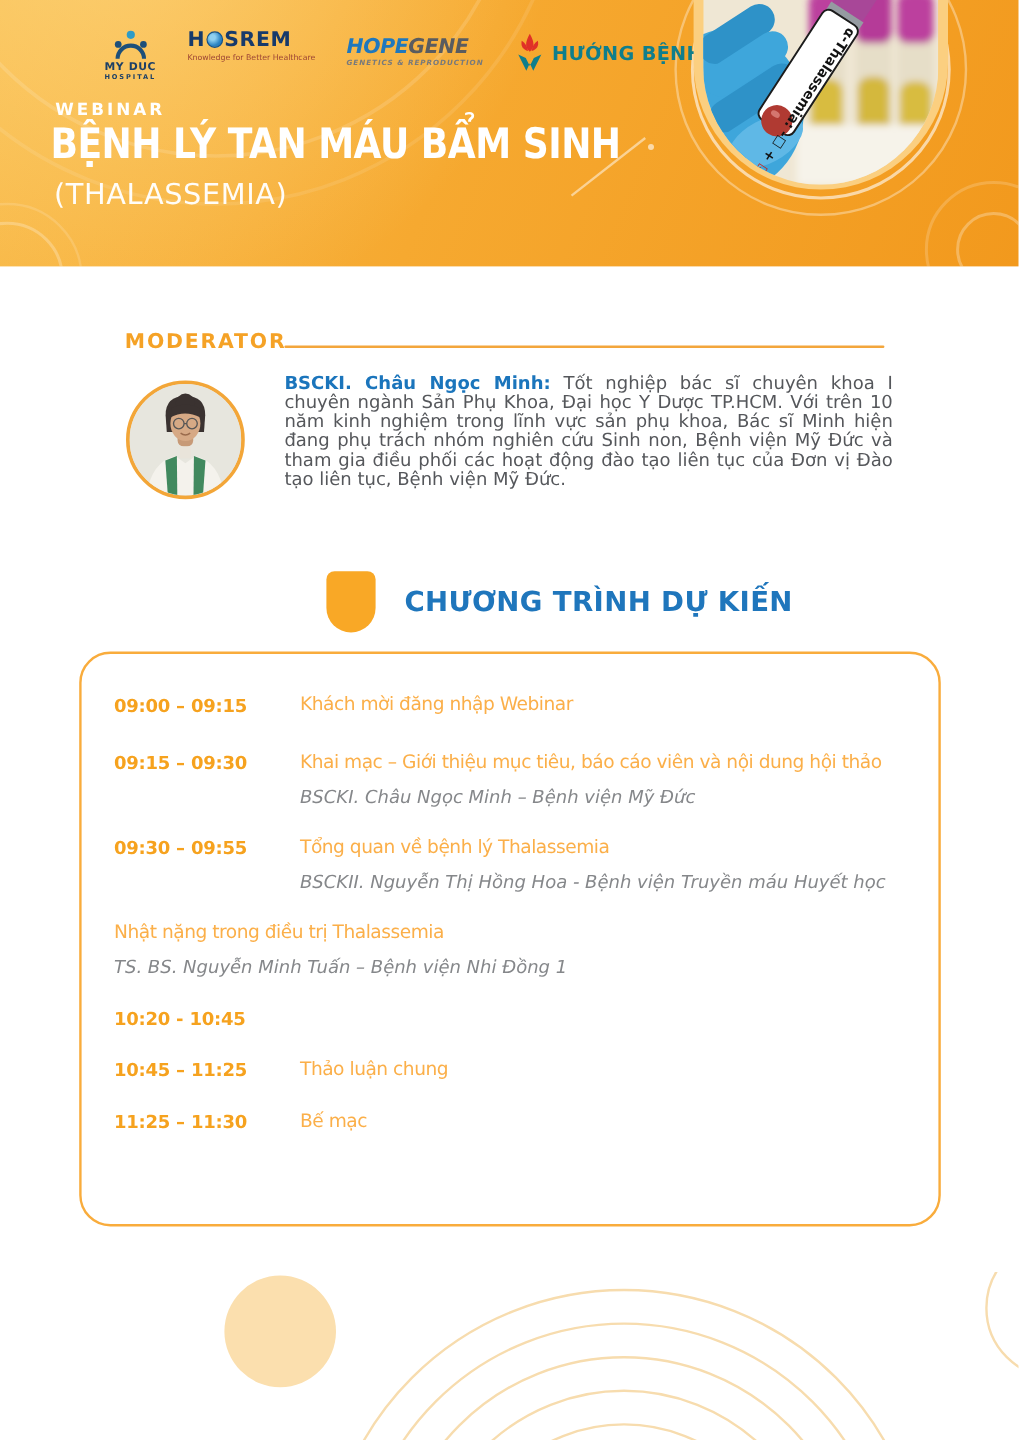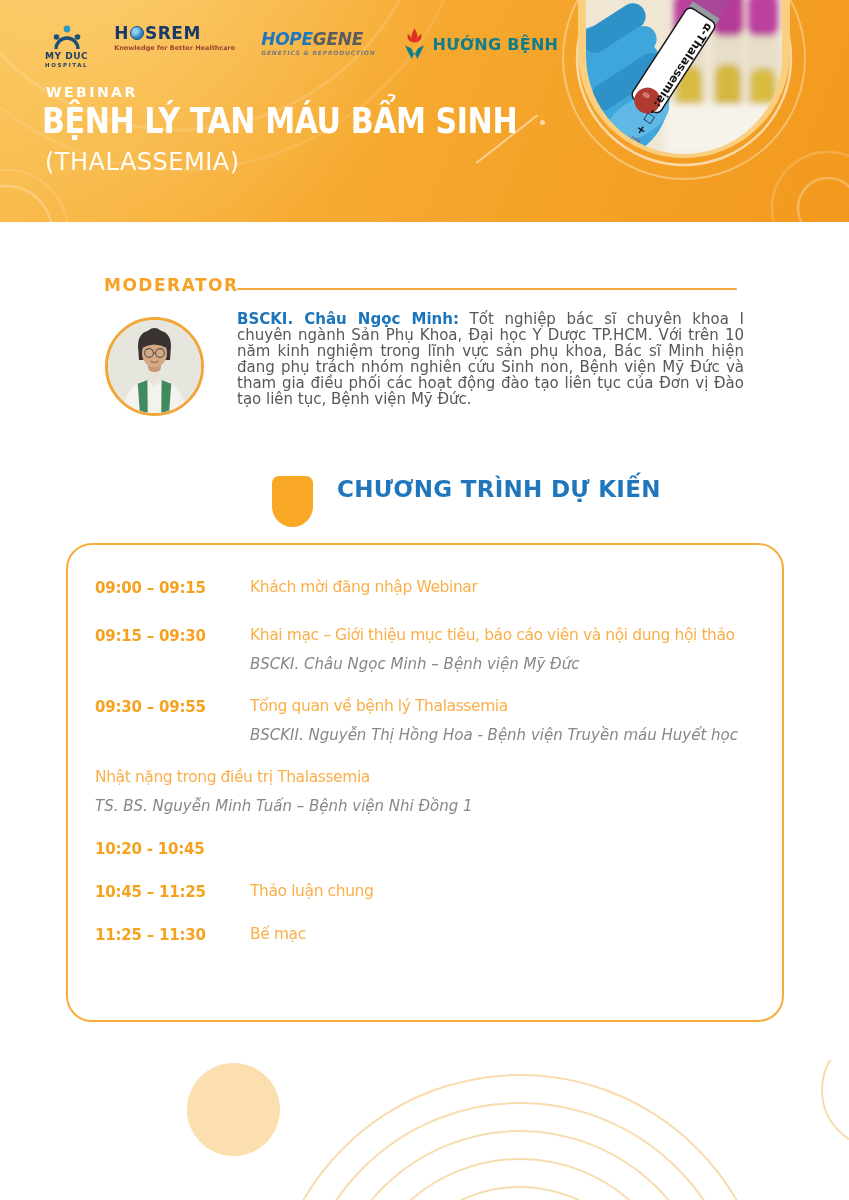--- a/index.html
+++ b/index.html
@@ -12,27 +12,27 @@
     background:
       radial-gradient(circle at 12% -40%, rgba(255,226,150,.55) 0%, rgba(255,226,150,0) 45%),
       linear-gradient(112deg,#F9BC4C 0%,#F6A930 45%,#F2991D 100%);
   }
   .hero-rings { position:absolute; left:0; top:0; }
   .diag-line { position:absolute; left:468px; top:138px; width:78px; height:2px; background:rgba(255,255,255,.5); transform:rotate(-38deg); }
   .diag-dot { position:absolute; left:540px; top:120px; width:5px; height:5px; border-radius:50%; background:rgba(255,255,255,.6); }
 
   .logos { position:absolute; left:45px; top:24px; display:flex; align-items:flex-start; gap:26px; }
   .logo { display:flex; flex-direction:column; line-height:1.1; }
-  .logo-myduc { align-items:center; }
+  .logo-myduc { align-items:center;margin-left:42px; }
   .logo-myduc .l1 { font-size:9px; font-weight:800; color:#1C3F66; letter-spacing:.5px; margin-top:1px;}
   .logo-myduc .l2 { font-size:5.5px; font-weight:700; color:#1C3F66; letter-spacing:1.6px; }
   .logo-hosrem .word { font-size:17px; font-weight:800; color:#173A6B; display:flex; align-items:center; letter-spacing:.5px;}
   .globe { display:inline-block; width:14px; height:14px; border-radius:50%; margin:0 1px;
            background:radial-gradient(circle at 35% 35%, #8FD0F0 0 20%, #2E86C5 60%, #1D6AA8 100%); border:1px solid #14518A;}
-  .logo-hosrem .tag { font-size:6.5px; color:#9C4434; font-weight:700; margin-top:2px; }
+  .logo-hosrem .tag { font-size:6.5px; color:#9C4434; font-weight:400; margin-top:2px; }
   .logo-hopegene { font-style:italic; margin-top:6px;}
   .logo-hopegene .word { font-size:17px; font-weight:800; letter-spacing:-.3px; }
   .hope { color:#1F78BE; } .gene { color:#5A5C5F;text-align:right; }
   .logo-hopegene .tag { font-size:6px; color:#77797C; letter-spacing:.8px; font-weight:600; margin-top:1px;}
   .logo-huongviet { flex-direction:row; align-items:center; gap:6px; margin-top:4px;}
   .logo-huongviet .word { font-size:16px; font-weight:800; color:#0F7E8C; letter-spacing:.3px;}
   .logo-merck { margin-top:6px; }
   .logo-merck .word { font-size:20px; font-weight:800; color:#2B6FC0; letter-spacing:1.5px; }
 
   .kicker { position:absolute; left:46px; top:84px; color:#ffffff; font-size:14px; font-weight:600; letter-spacing:2.5px; }
@@ -45,21 +45,21 @@
 
   
   .moderator-label { position:absolute; left:104px; top:275px; color:#F5A226; font-size:17px; font-weight:700; letter-spacing:1.5px; }
   .mod-divider { position:absolute; left:237px; top:288px; width:500px; height:2px; background:#F3A63C; border-radius:1px; }
   .avatar-wrap { position:absolute; left:105px; top:317px; width:99px; height:99px; border-radius:50%;
                  border:3px solid #F3A638; overflow:hidden; background:#e9e7df; }
   .bio { position:absolute; left:237px; top:311px; width:507px; font-size:15px; line-height:16px; color:#55575B; text-align:justify; }
   .bio b { color:#1B75BC; font-weight:700; }
 
   
-  .program-head { position:absolute; left:272px; top:476px; display:flex; align-items:flex-start; gap:24px; }
+  .program-head { position:absolute; left:272px; top:476px; display:flex; align-items:center; gap:24px; }
   .shield { width:41px; height:51px; background:#F9A826; border-radius:7px 7px 21px 21px; }
   .program-title { color:#1F76BC; font-size:23px; font-weight:700; letter-spacing:.3px; }
 
   
   .schedule { position:absolute; left:66px; top:543px; width:718px; height:479px;
               border:2px solid #F9AC3C; border-radius:26px; padding:33px 32px 0 27px; }
   .srow { display:flex; margin-bottom:24px; }
   .srow.first { margin-bottom:29px; }
   .stime { flex:none; width:155px; font-size:15px; font-weight:700; color:#F6A21E; letter-spacing:-.2px; padding-top:1px; }
   .sentry { flex:1; min-width:0; }

